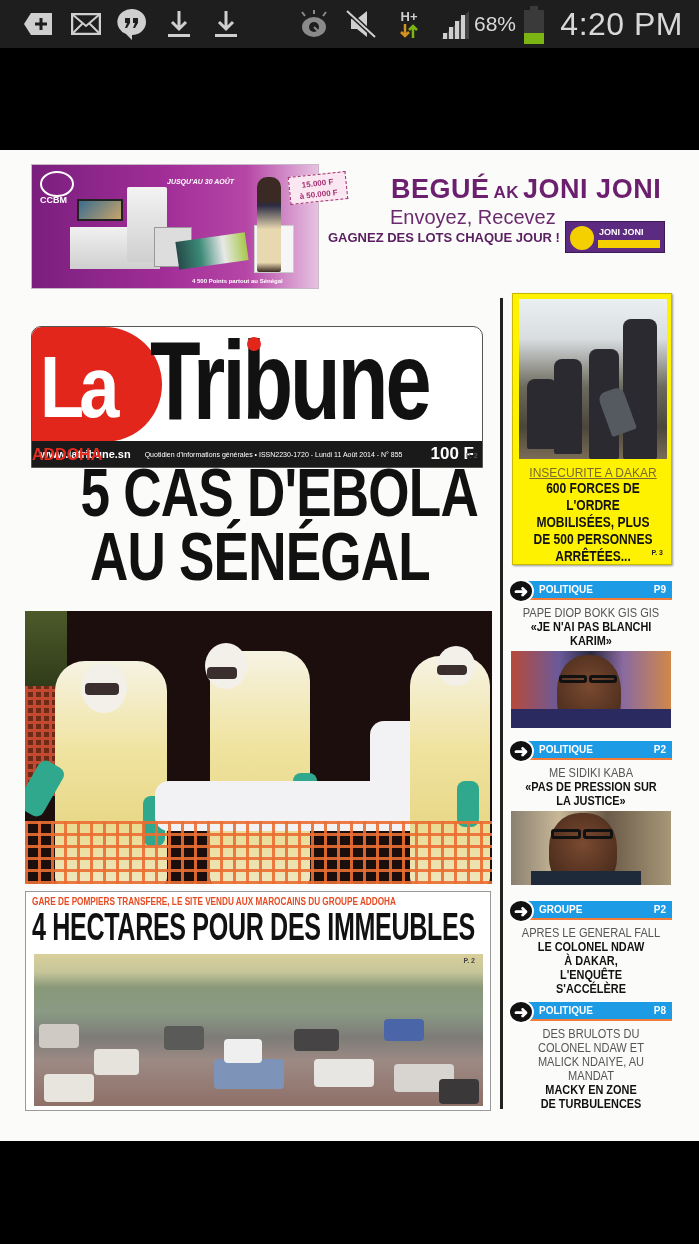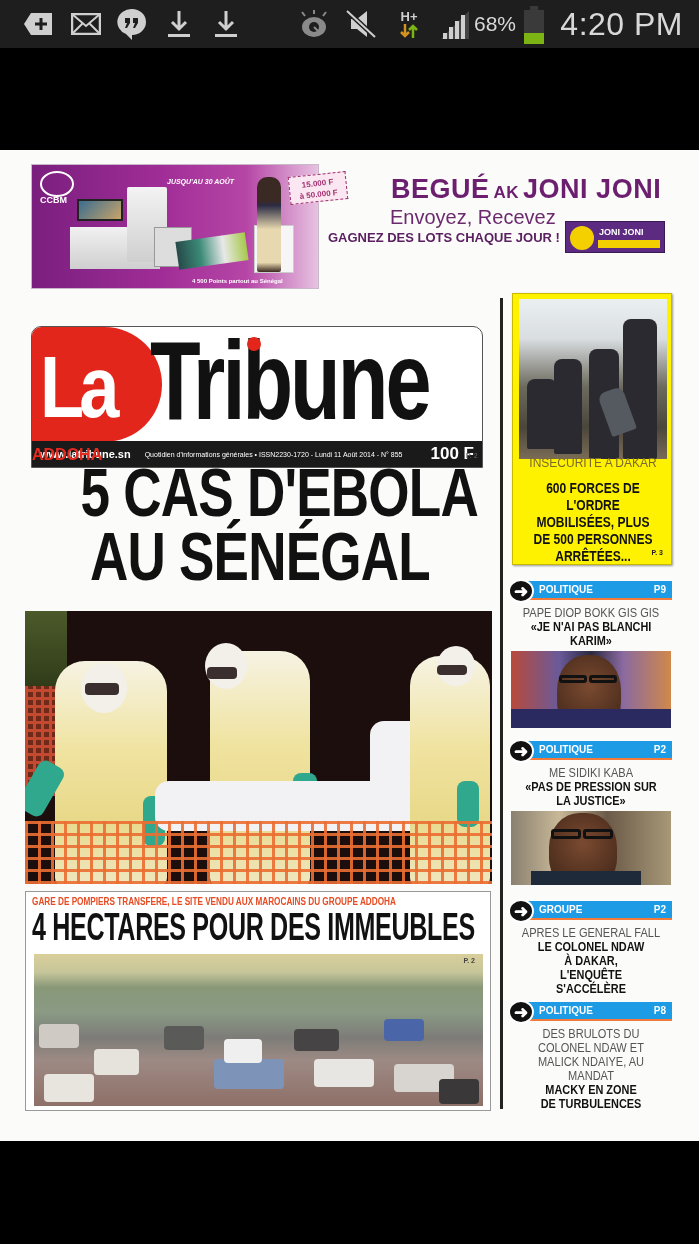--- a/index.html
+++ b/index.html
@@ -75,21 +75,21 @@
   .a2-photo { position: absolute; left: 8px; top: 62px; width: 449px; height: 152px; background: linear-gradient(#d9cf9a 0%, #c6c59a 12%, #889878 22%, #8a9a84 38%, #7d7c78 55%, #9d8a84 70%, #8e7068 100%); overflow: hidden; }
   .car { position: absolute; border-radius: 4px; }
 
   
   .divider { position: absolute; left: 500px; top: 148px; width: 3px; height: 811px; background: #222; }
 
   
   .ybox { position: absolute; left: 512px; top: 143px; width: 160px; height: 272px; background: #fff200; border: 1px solid #c8b800; box-shadow: 1px 1px 2px #999; }
   .ybox-photo { position: absolute; left: 6px; top: 5px; width: 148px; height: 160px; background: linear-gradient(#eaf0f2 0%, #d9dde0 25%, #6c6a5e 55%, #4a463c 80%, #7a6c56 100%); overflow: hidden; }
   .riot { position: absolute; background: #2a2a30; border-radius: 8px 8px 2px 2px; }
-  .ybox-kicker { position: absolute; left: 0; top: 162px; width: 160px; text-align: center; font-size: 12px; color: #7a6a30; white-space: nowrap; }
+  .ybox-kicker { position: absolute; left: 0; top: 172px; width: 160px; text-align: center; font-size: 12px; color: #7a6a30; white-space: nowrap; text-decoration: underline; }
   .ybox-title { position: absolute; left: 4px; top: 186px; width: 152px; text-align: center; font-size: 14px; font-weight: bold; color: #111; line-height: 17px; transform: scaleX(0.86); }
   .ybox-page { position: absolute; right: 8px; bottom: 8px; font-size: 7px; font-weight: bold; color: #222; }
 
   
   .sec { position: absolute; left: 508px; width: 166px; }
   .sec-head { position: relative; height: 22px; }
   .sec-arrow { position: absolute; left: 0; top: -1px; width: 26px; height: 24px; border-radius: 50%; background: #111; color: #fff; font-size: 17px; font-weight: bold; text-align: center; line-height: 22px; z-index: 2; border: 2px solid #fff; }
   .sec-bar { position: absolute; left: 16px; top: 1px; width: 148px; height: 19px; background: #1d9be4; border-bottom: 2px solid #f47a3a; }
   .sec-label { position: absolute; left: 15px; top: 3px; font-size: 10px; font-weight: bold; color: #fff; }
   .sec-page { position: absolute; right: 6px; top: 3px; font-size: 10px; font-weight: bold; color: #fff; }

